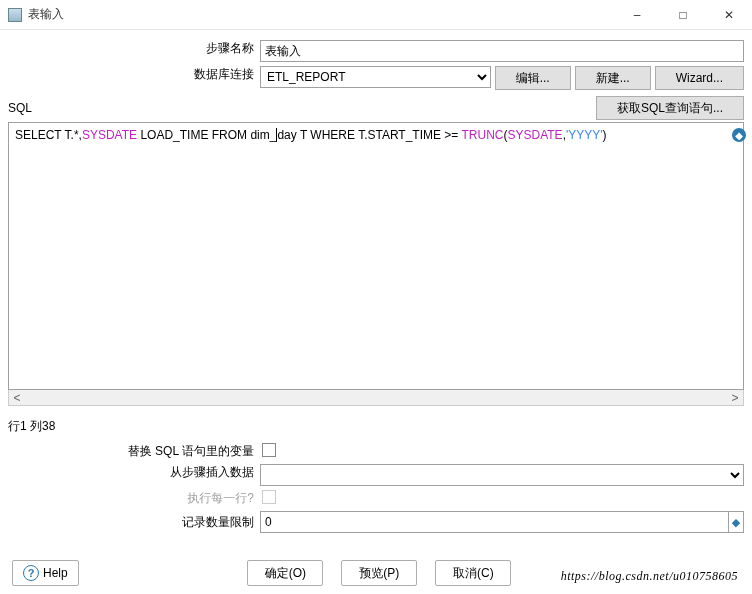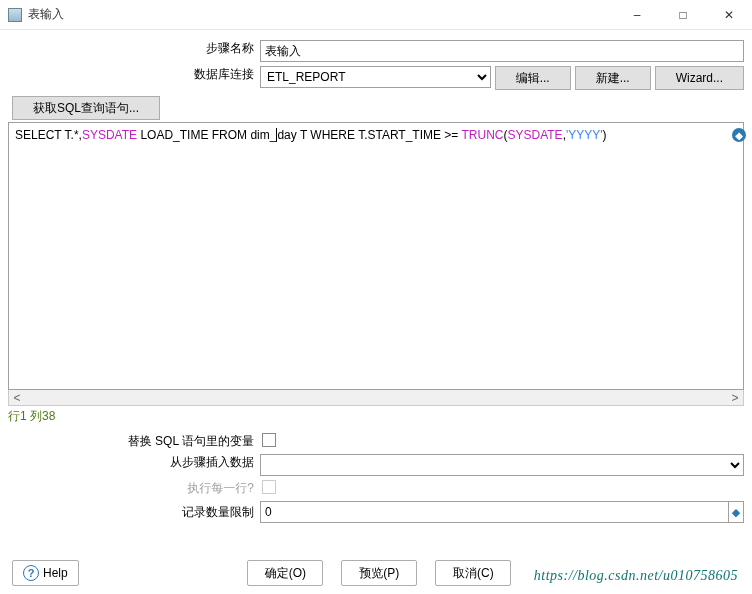--- a/index.html
+++ b/index.html
@@ -28,35 +28,35 @@
 .fn { color:#c020c0; }
 .str { color:#3b82f6; }
 .plain { color:#000; }
 .caret { border-left:1px solid #000; animation:blink 1s step-end infinite; }
 @keyframes blink { 50% { border-color: transparent; } }
 .sql-arrow { position:absolute; right:-2px; top:6px; width:14px; height:14px; background:#2a7ab0; border-radius:7px; display:flex; align-items:center; justify-content:center; color:#fff; font-size:10px; }
 .hscroll { width:100%; height:16px; border:1px solid #ccc; border-top:none; background:#f0f0f0; display:flex; align-items:center; }
 .hscroll .arrow { width:16px; height:16px; display:flex; align-items:center; justify-content:center; color:#666; }
 .hscroll .track { flex:1; }
 
-.status { margin-top:2px; color:#4d7c0f; }
+.status { margin-top:12px; color:#000000; }
 
 .lower-form { margin-top:8px; }
 
 .record-limit-row { display:flex; align-items:center; margin:4px 0; }
 .record-limit-row .text-input { border-right:none; }
 .spinner-btn { width:16px; height:22px; border:1px solid #a0a0a0; background:#fff; display:flex; align-items:center; justify-content:center; color:#2a7ab0; font-size:11px; }
 
 .footer { position:absolute; left:0; right:0; bottom:0; height:42px; border-top:none; display:flex; align-items:center; padding:0 12px; }
 .help-btn { height:26px; padding:0 10px; background:#fff; border:1px solid #adadad; display:flex; align-items:center; gap:4px; border-radius:2px; cursor:pointer; }
 .help-icon { width:16px; height:16px; border:1.5px solid #2a7ab0; border-radius:50%; display:flex; align-items:center; justify-content:center; color:#2a7ab0; font-weight:bold; font-size:11px; }
 .footer-center { flex:1; display:flex; justify-content:center; gap:18px; }
 .dlg-btn { height:26px; min-width:76px; padding:0 10px; background:#fff; border:1px solid #adadad; cursor:pointer; border-radius:2px; }
 
-.watermark { position:absolute; right:14px; bottom:10px; color:#0f766e; font-size:14px; font-style:italic; letter-spacing:0.5px; pointer-events:none; font-family: "Times New Roman", serif; }
+.watermark { position:absolute; right:14px; bottom:10px; color:#000000; font-size:12px; font-style:italic; letter-spacing:0.5px; pointer-events:none; font-family: "Times New Roman", serif; }
 select { font-size:12px; }
 </style>
 </head>
 <body>
 
 <div class="titlebar">
   <span class="icon"></span>
   <span class="title">表输入</span>
   <div class="winbtn">
       <span>–</span>
@@ -80,20 +80,21 @@
     <div class="form-label">数据库连接</div>
     <select class="select">
       <option>ETL_REPORT</option>
     </select>
     <button class="btn">编辑...</button>
     <button class="btn">新建...</button>
     <button class="btn">Wizard...</button>
   </div>
 
   <div class="sql-head">
+    <span class="lbl">SQL</span>
     <button class="btn">获取SQL查询语句...</button>
   </div>
 
   <div class="sql-area-wrap">
     <div class="sql-area" id="sql-area"><span class="kw">SELECT</span><span class="plain"> T.*,</span><span class="fn">SYSDATE</span><span class="plain"> LOAD_TIME </span><span class="kw">FROM</span><span class="plain"> dim_</span><span class="caret"></span><span class="plain">day T </span><span class="kw">WHERE</span><span class="plain"> T.START_TIME &gt;= </span><span class="fn">TRUNC</span><span class="plain">(</span><span class="fn">SYSDATE</span><span class="plain">,</span><span class="str">'YYYY'</span><span class="plain">)</span></div>
     <div class="sql-arrow">◆</div>
   </div>
   <div class="hscroll">
     <div class="arrow">&lt;</div>
     <div class="track"></div>

